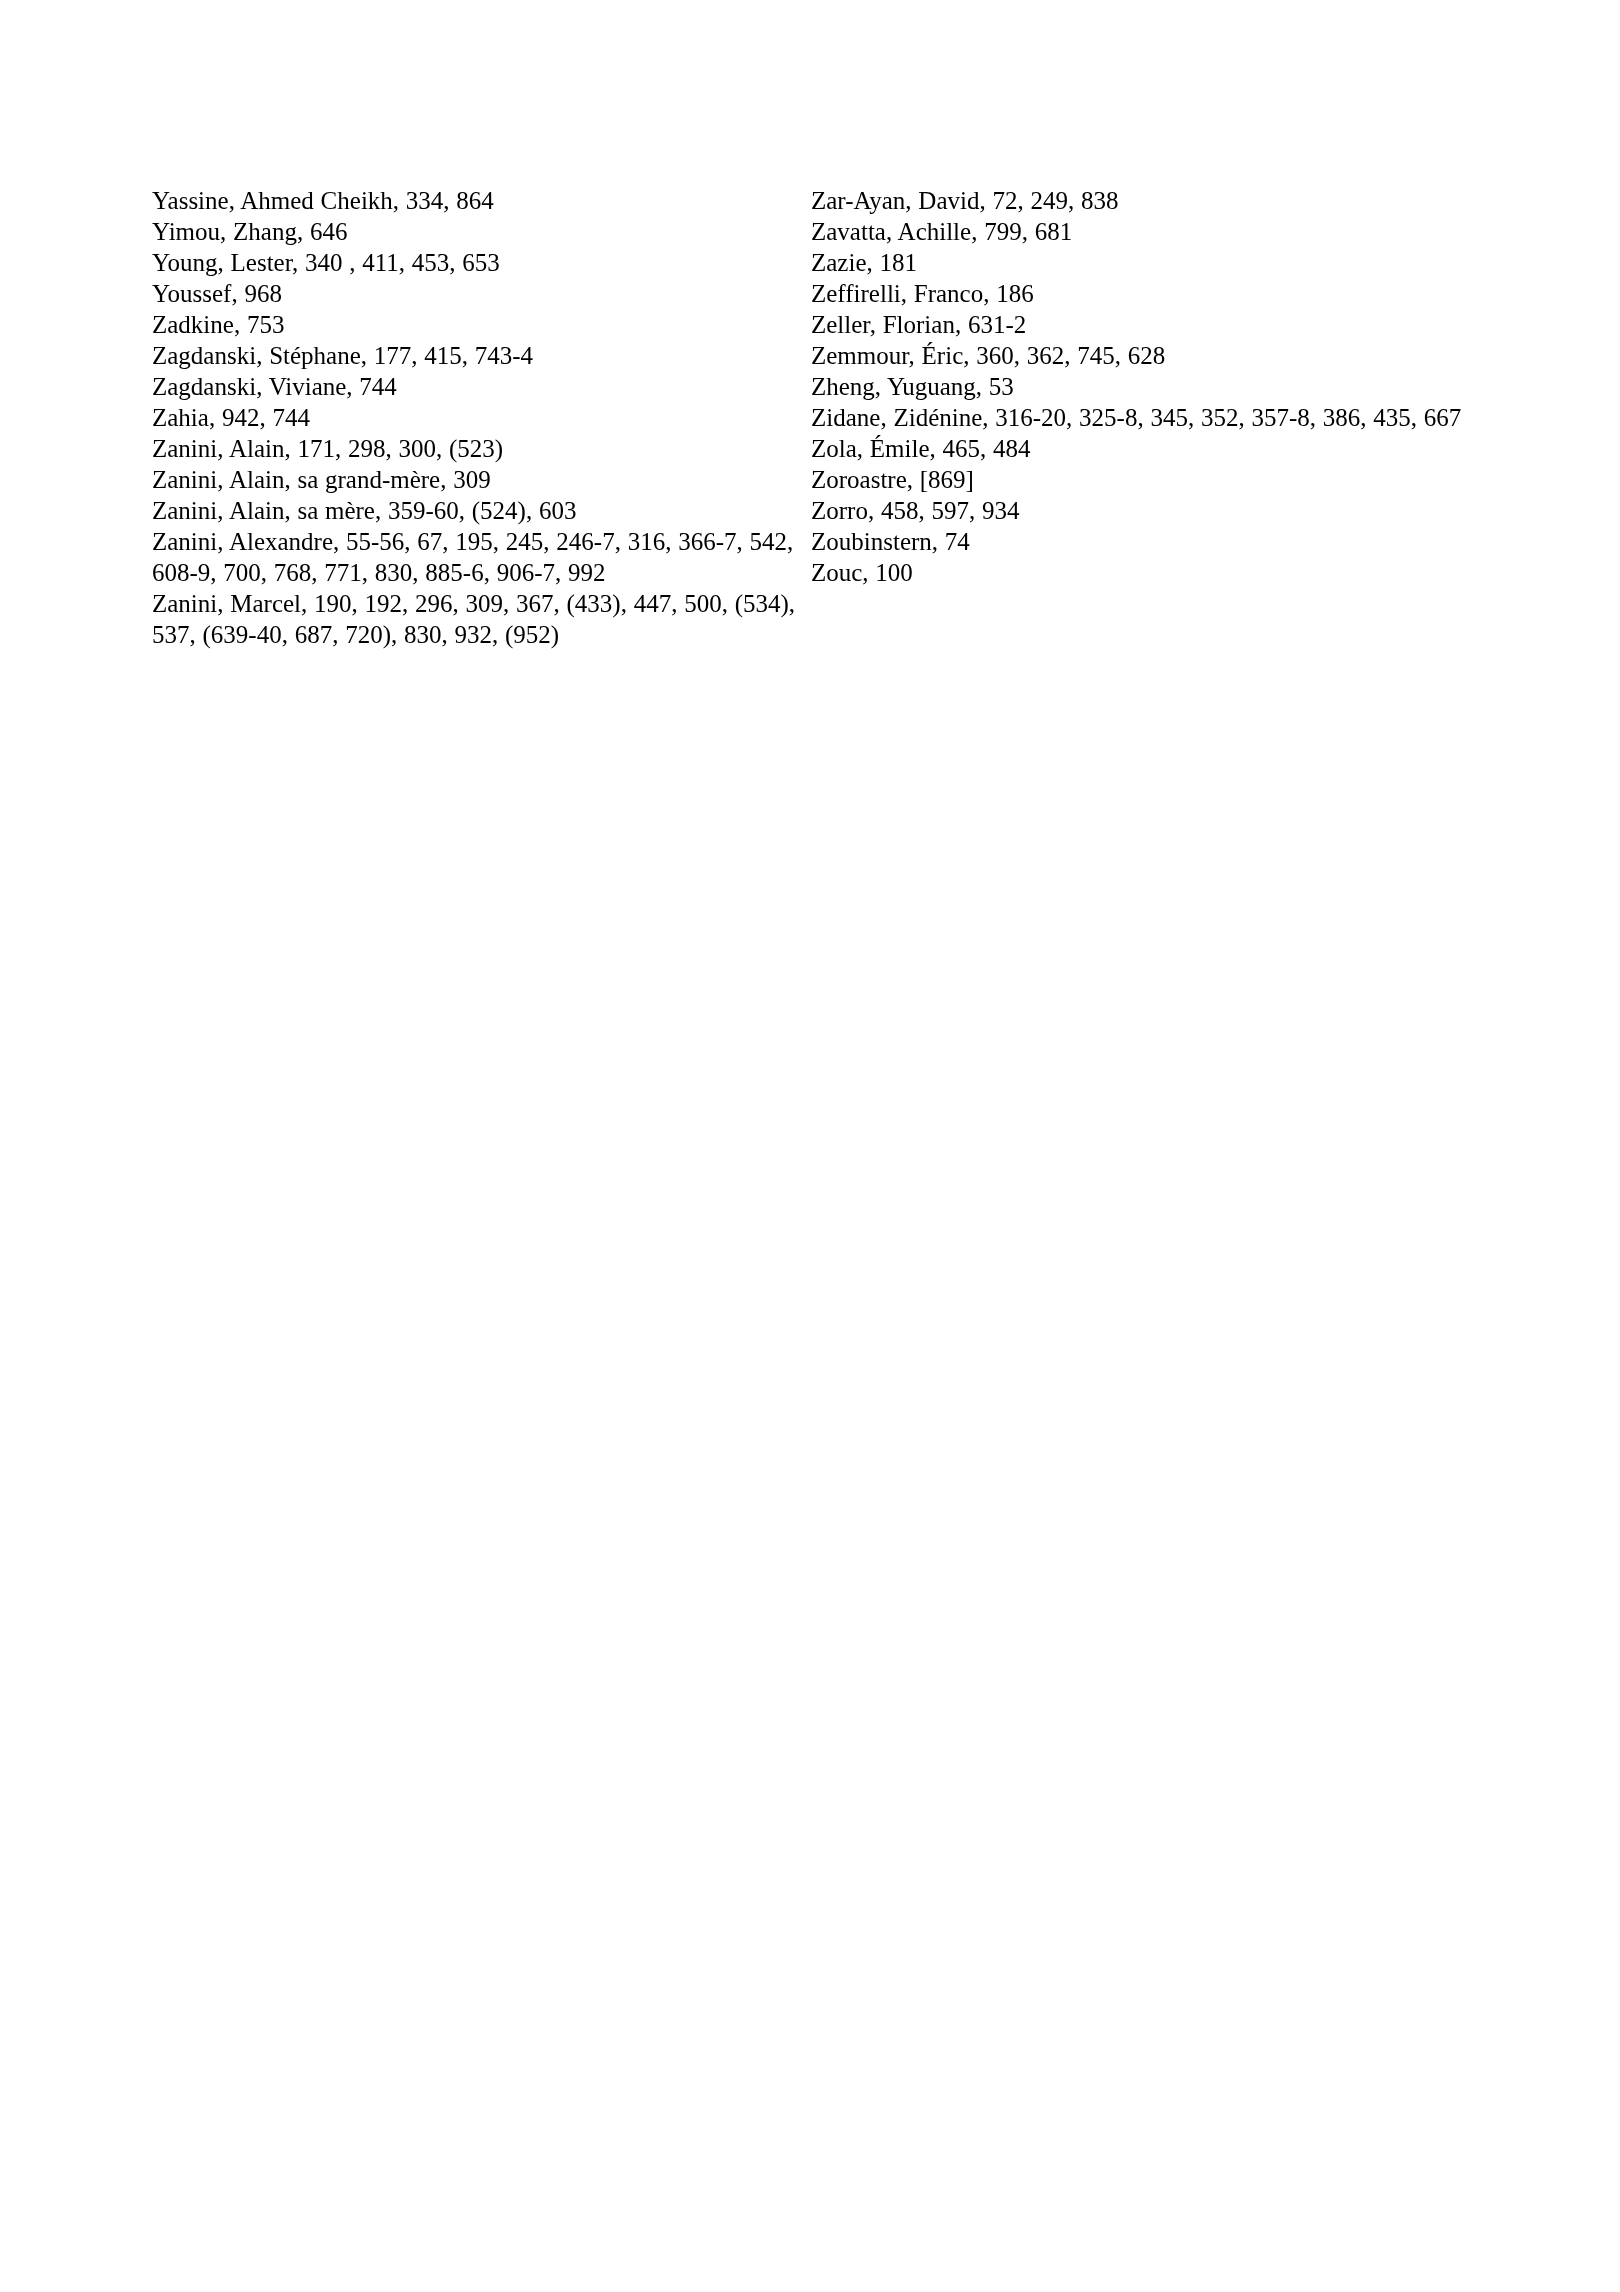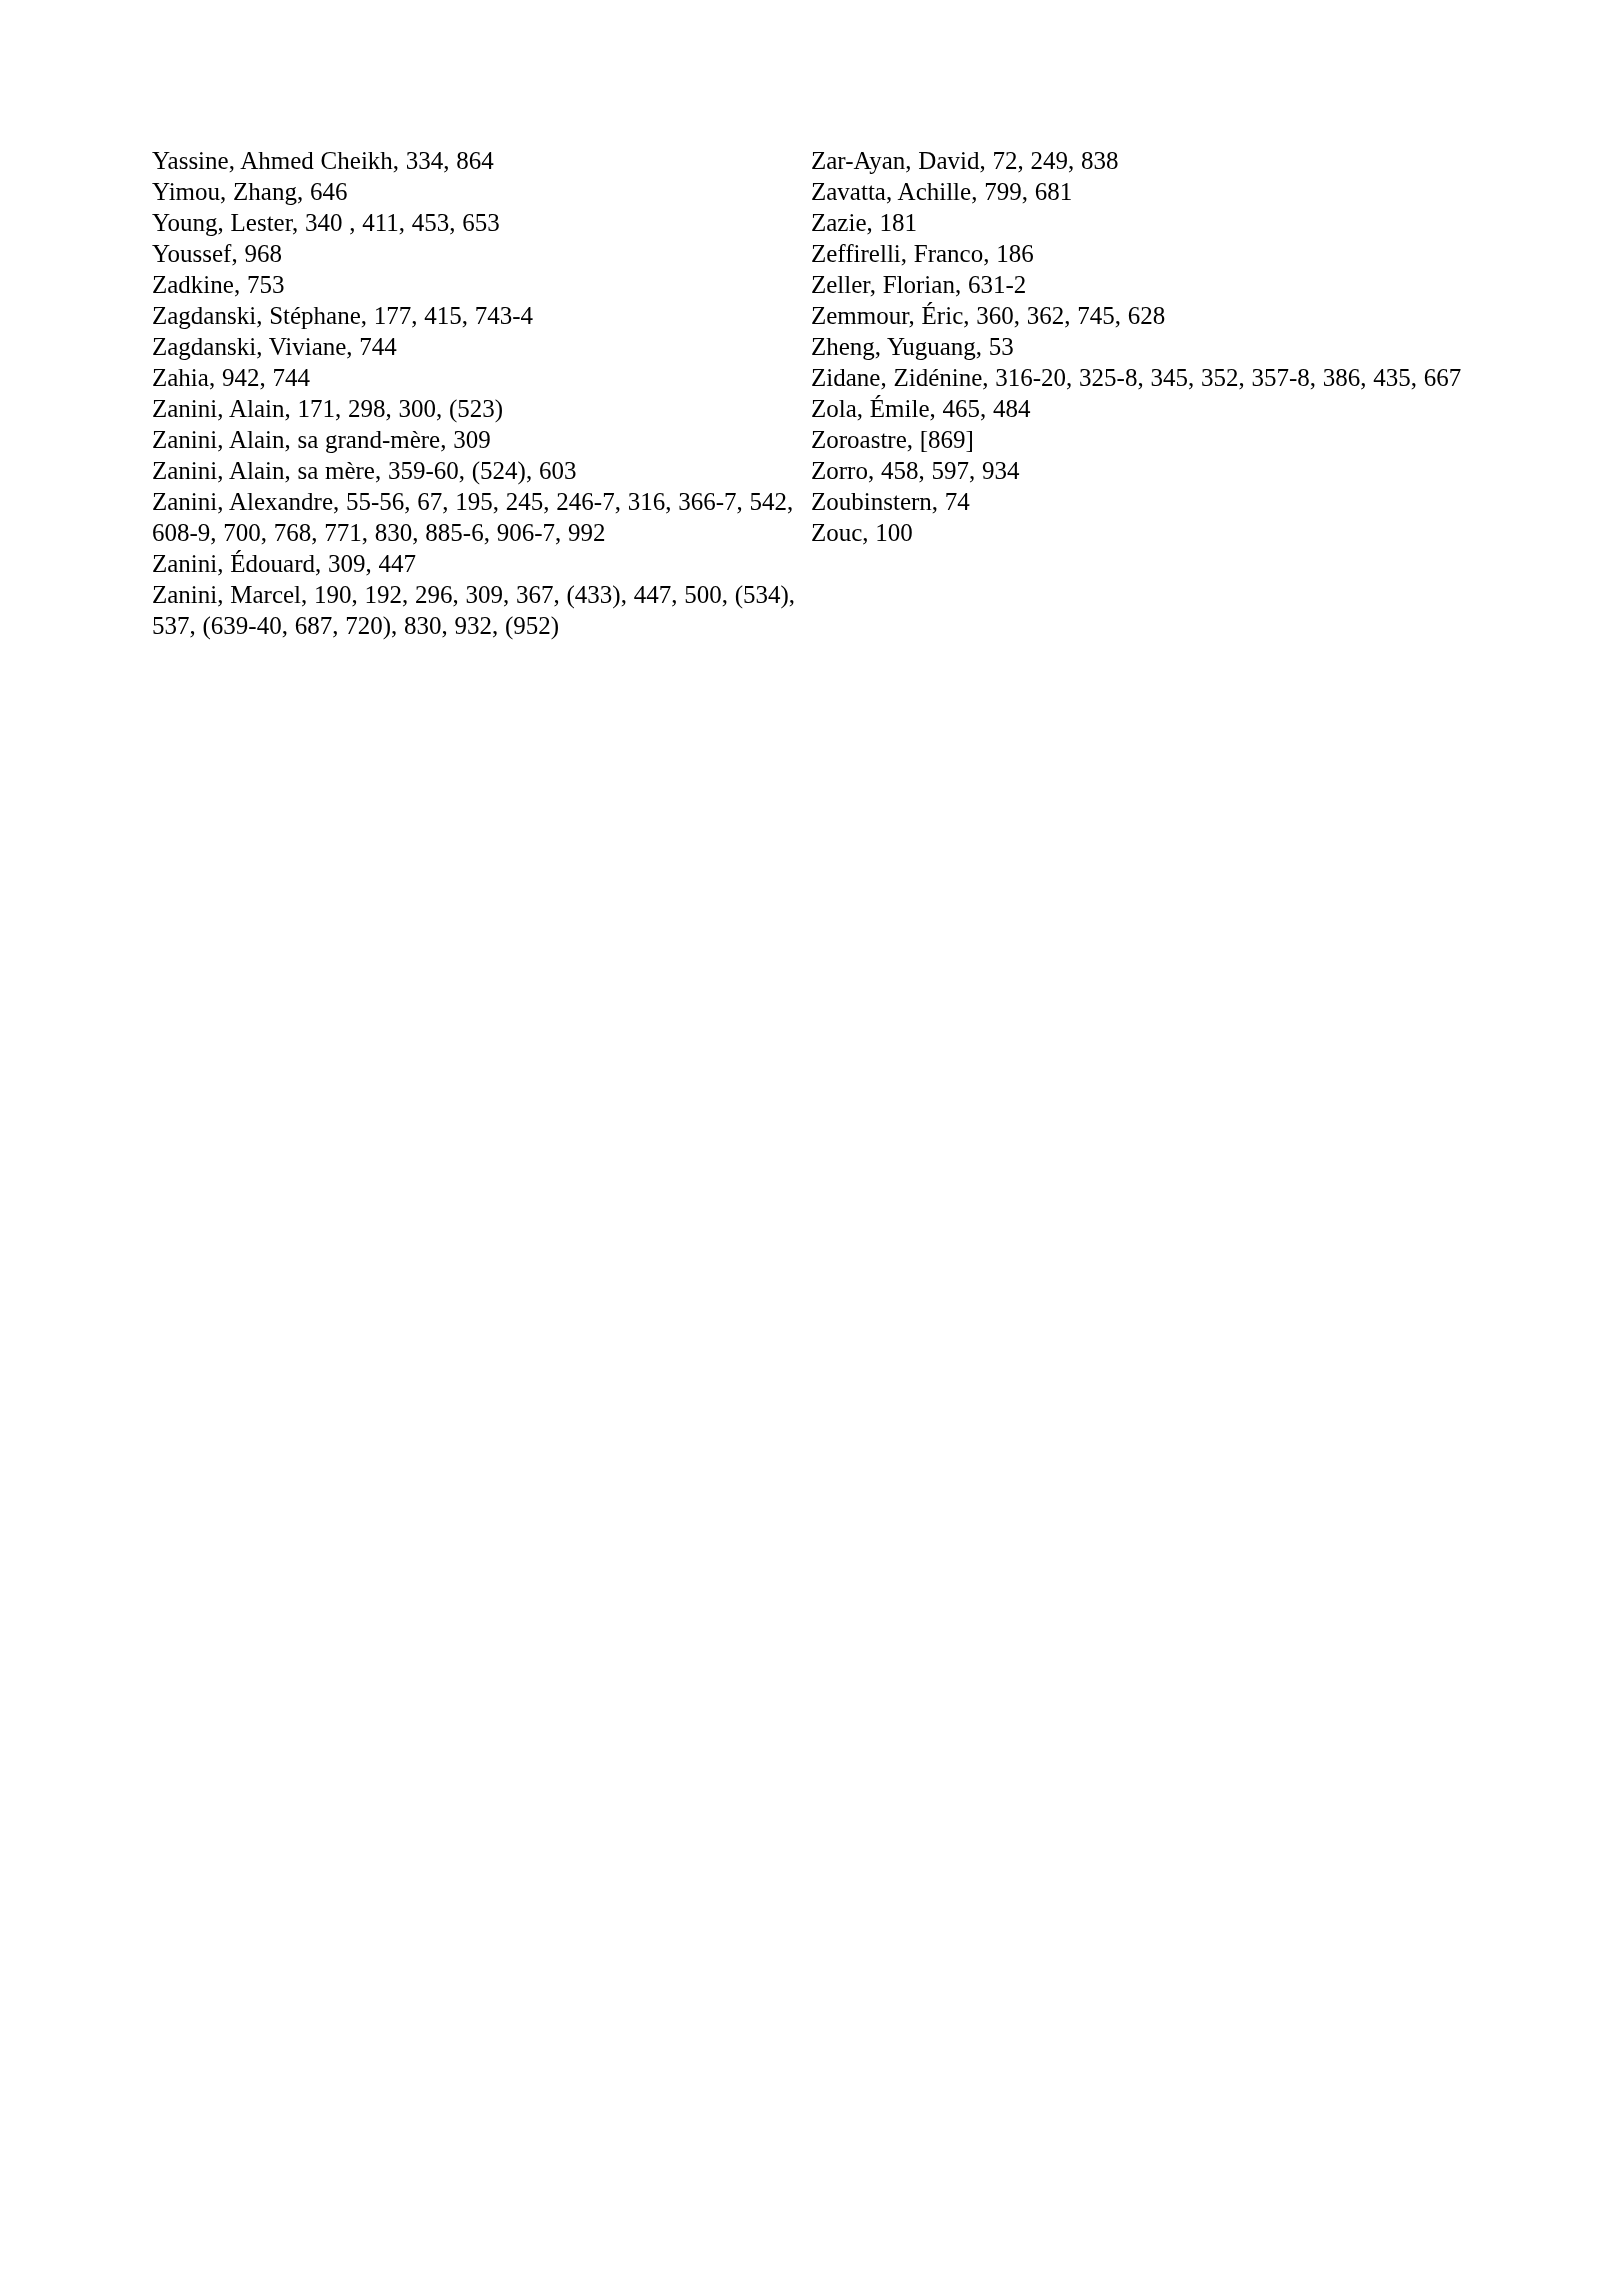--- a/index.html
+++ b/index.html
@@ -28,20 +28,21 @@
   }
   .columns {
     display: flex;
     flex-direction: row;
     align-items: flex-start;
     width: 100%;
   }
   .column {
     width: 50%;
     box-sizing: border-box;
+    margin-top: 40px;
   }
   .column.left {
     padding-right: 0px;
   }
   .entry {
     font-size: 25px;
     line-height: 31px;
     text-indent: 0;
     white-space: normal;
     word-spacing: 0.5px;
@@ -62,21 +63,20 @@
         <div class="entry">Young, Lester, 340 , 411, 453, 653</div>
         <div class="entry">Youssef, 968</div>
         <div class="entry">Zadkine, 753</div>
         <div class="entry">Zagdanski, Stéphane, 177, 415, 743-4</div>
         <div class="entry">Zagdanski, Viviane, 744</div>
         <div class="entry">Zahia, 942, 744</div>
         <div class="entry">Zanini, Alain, 171, 298, 300, (523)</div>
         <div class="entry">Zanini, Alain, sa grand-mère, 309</div>
         <div class="entry">Zanini, Alain, sa mère, 359-60, (524), 603</div>
         <div class="entry">Zanini, Alexandre, 55-56, 67, 195, 245, 246-7, 316, 366-7, 542, 608-9, 700, 768, 771, 830, 885-6, 906-7, 992</div>
-        <div class="entry">Zanini, Édouard, 309, 447</div>
         <div class="entry">Zanini, Marcel, 190, 192, 296, 309, 367, (433), 447, 500, (534), 537, (639-40, 687, 720), 830, 932, (952)</div>
       </div>
       <div class="column right">
         <div class="entry">Zar-Ayan, David, 72, 249, 838</div>
         <div class="entry">Zavatta, Achille, 799, 681</div>
         <div class="entry">Zazie, 181</div>
         <div class="entry">Zeffirelli, Franco, 186</div>
         <div class="entry">Zeller, Florian, 631-2</div>
         <div class="entry">Zemmour, Éric, 360, 362, 745, 628</div>
         <div class="entry">Zheng, Yuguang, 53</div>

